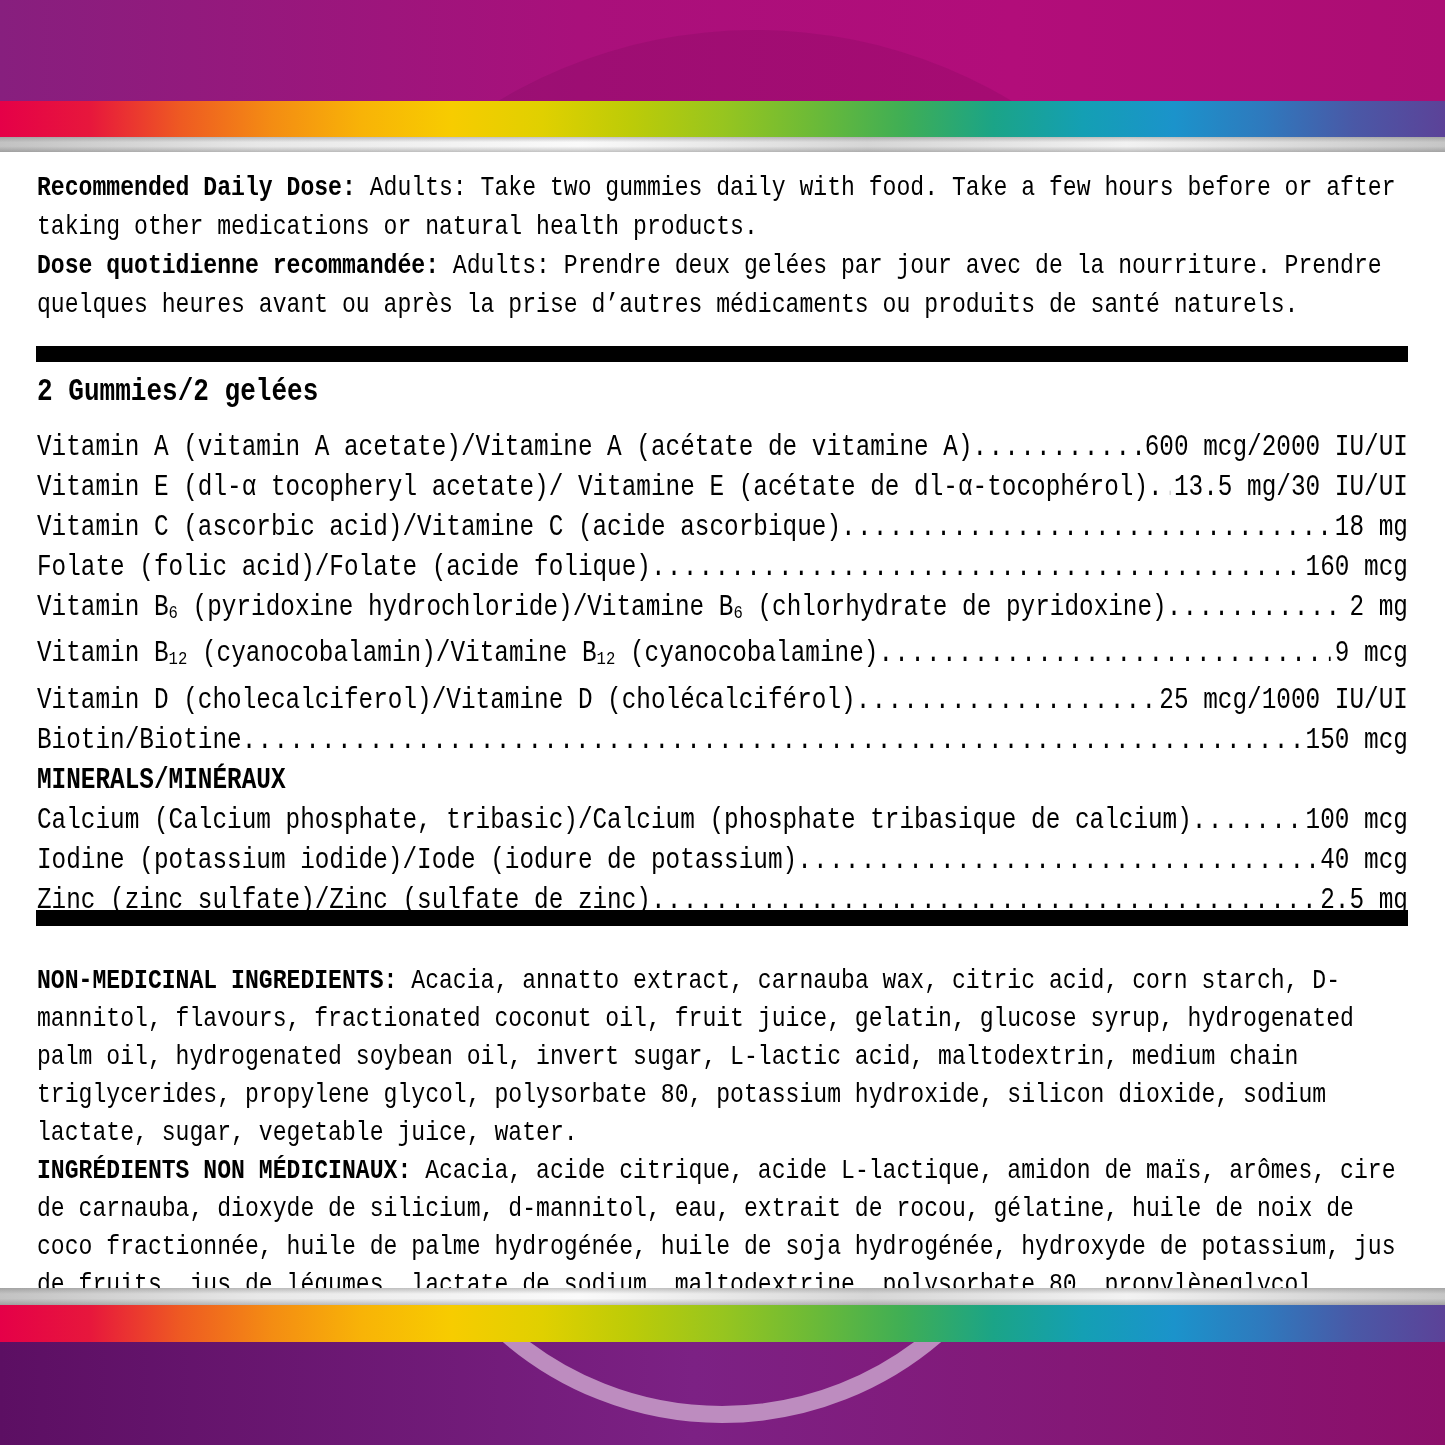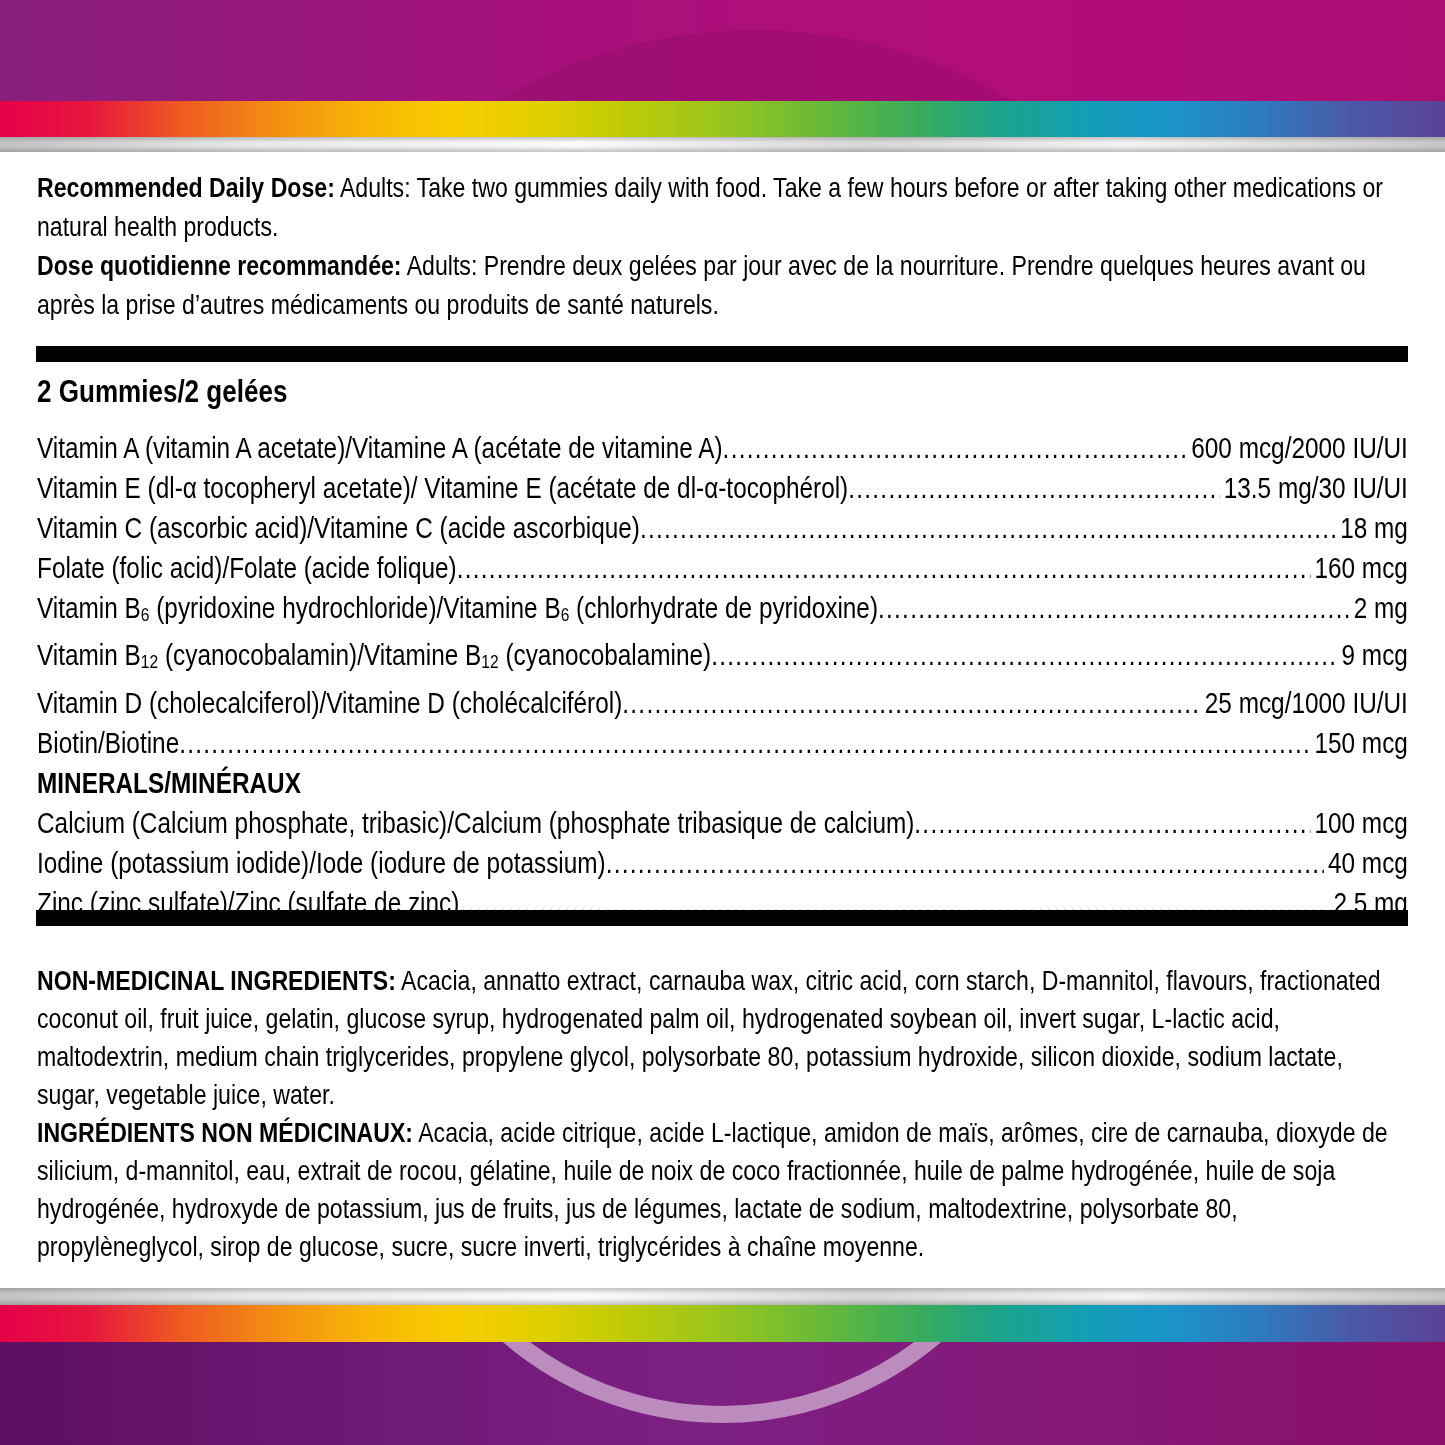--- a/index.html
+++ b/index.html
@@ -1,19 +1,19 @@
 <!DOCTYPE html>
 <html style="--text: #000000; --divider: #000000; --top_magenta_left: #871f7e; --top_magenta_mid: #a9107b; --top_magenta_right2: #b20d7a; --top_magenta_right: #ac0d73; --dome_shade: rgba(60,0,50,0.10); --bottom_purple_left: #5c0f63; --bottom_purple_mid: #7c2184; --bottom_purple_right: #8c0f6a; --smile_arc: #bd8cbf;"><head>
 <meta charset="utf-8">
 <style>
   html,body { margin:0; padding:0; background:#ffffff; }
   .page {
     position:relative; width:1445px; height:1445px; overflow:hidden;
     background:#ffffff; color:var(--text,#000);
-    font-family:Liberation Sans, sans-serif;
+    font-family:Liberation Mono, monospace;
   }
 
   
   .banner { position:absolute; left:0; right:0; }
   .banner.top { top:0; height:152px; }
   .banner.bottom { top:1288px; height:157px; }
 
   .purple-top {
     height:101px; position:relative; overflow:hidden;
     background:linear-gradient(90deg, var(--top_magenta_left) 0%, var(--top_magenta_mid) 40%, var(--top_magenta_right2) 70%, var(--top_magenta_right) 100%);

